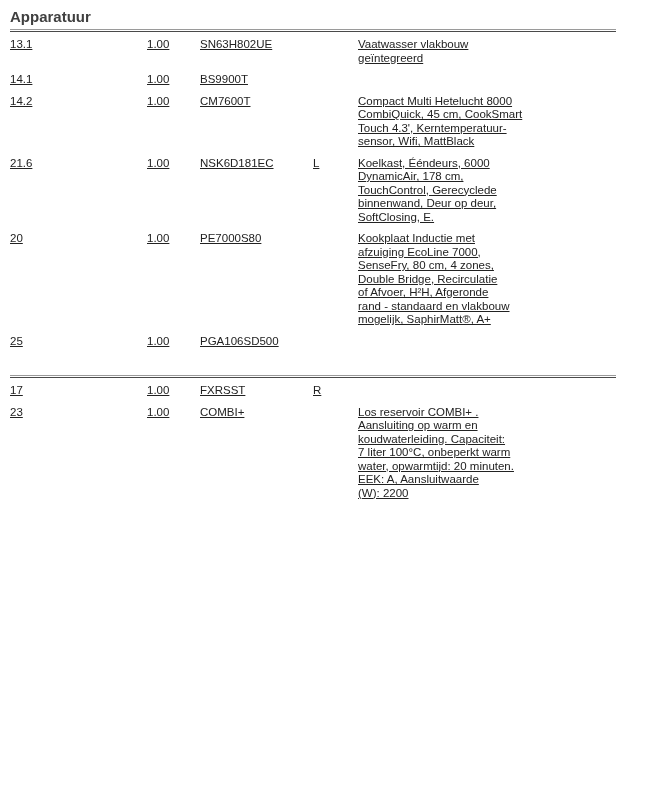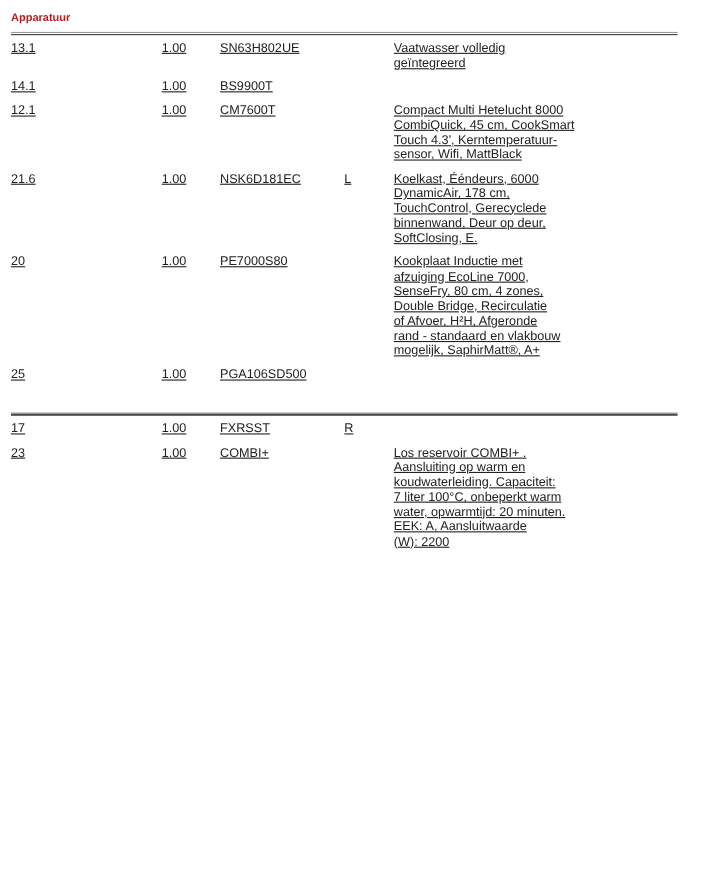--- a/index.html
+++ b/index.html
@@ -14,23 +14,23 @@
     color: #222222;
     overflow: hidden;
   }
   .page {
     padding: 10px 34px 0 10px; 
   }
   .section {
     margin-bottom: 27px;
   }
   .section-title {
-    font-size: 10px;
+    font-size: 15px;
     font-weight: bold;
-    color: #b91c1c;
+    color: #404040;
     line-height: 14px;
     margin-bottom: 5px;
   }
   .section-rule {
     height: 3px;
     background: linear-gradient(to bottom, #9a9a9a 0 1px, #ffffff 1px 1.6px, #4a4a4a 1.6px 3px);
     margin-bottom: 6px;
   }
   .row {
     display: grid;
@@ -55,33 +55,33 @@
 
   <div class="section">
     <div class="section-title">Apparatuur</div>
     <div class="section-rule"></div>
 
     <div class="row">
       <div class="cell">13.1</div>
       <div class="cell">1.00</div>
       <div class="cell">SN63H802UE</div>
       <div class="cell"></div>
-      <div class="desc">Vaatwasser volledig
+      <div class="desc">Vaatwasser vlakbouw
 geïntegreerd</div>
     </div>
 
     <div class="row">
       <div class="cell">14.1</div>
       <div class="cell">1.00</div>
       <div class="cell">BS9900T</div>
       <div class="cell"></div>
     </div>
 
     <div class="row">
-      <div class="cell">12.1</div>
+      <div class="cell">14.2</div>
       <div class="cell">1.00</div>
       <div class="cell">CM7600T</div>
       <div class="cell"></div>
       <div class="desc">Compact Multi Hetelucht 8000
 CombiQuick, 45 cm, CookSmart
 Touch 4.3', Kerntemperatuur-
 sensor, Wifi, MattBlack</div>
     </div>
 
     <div class="row">

